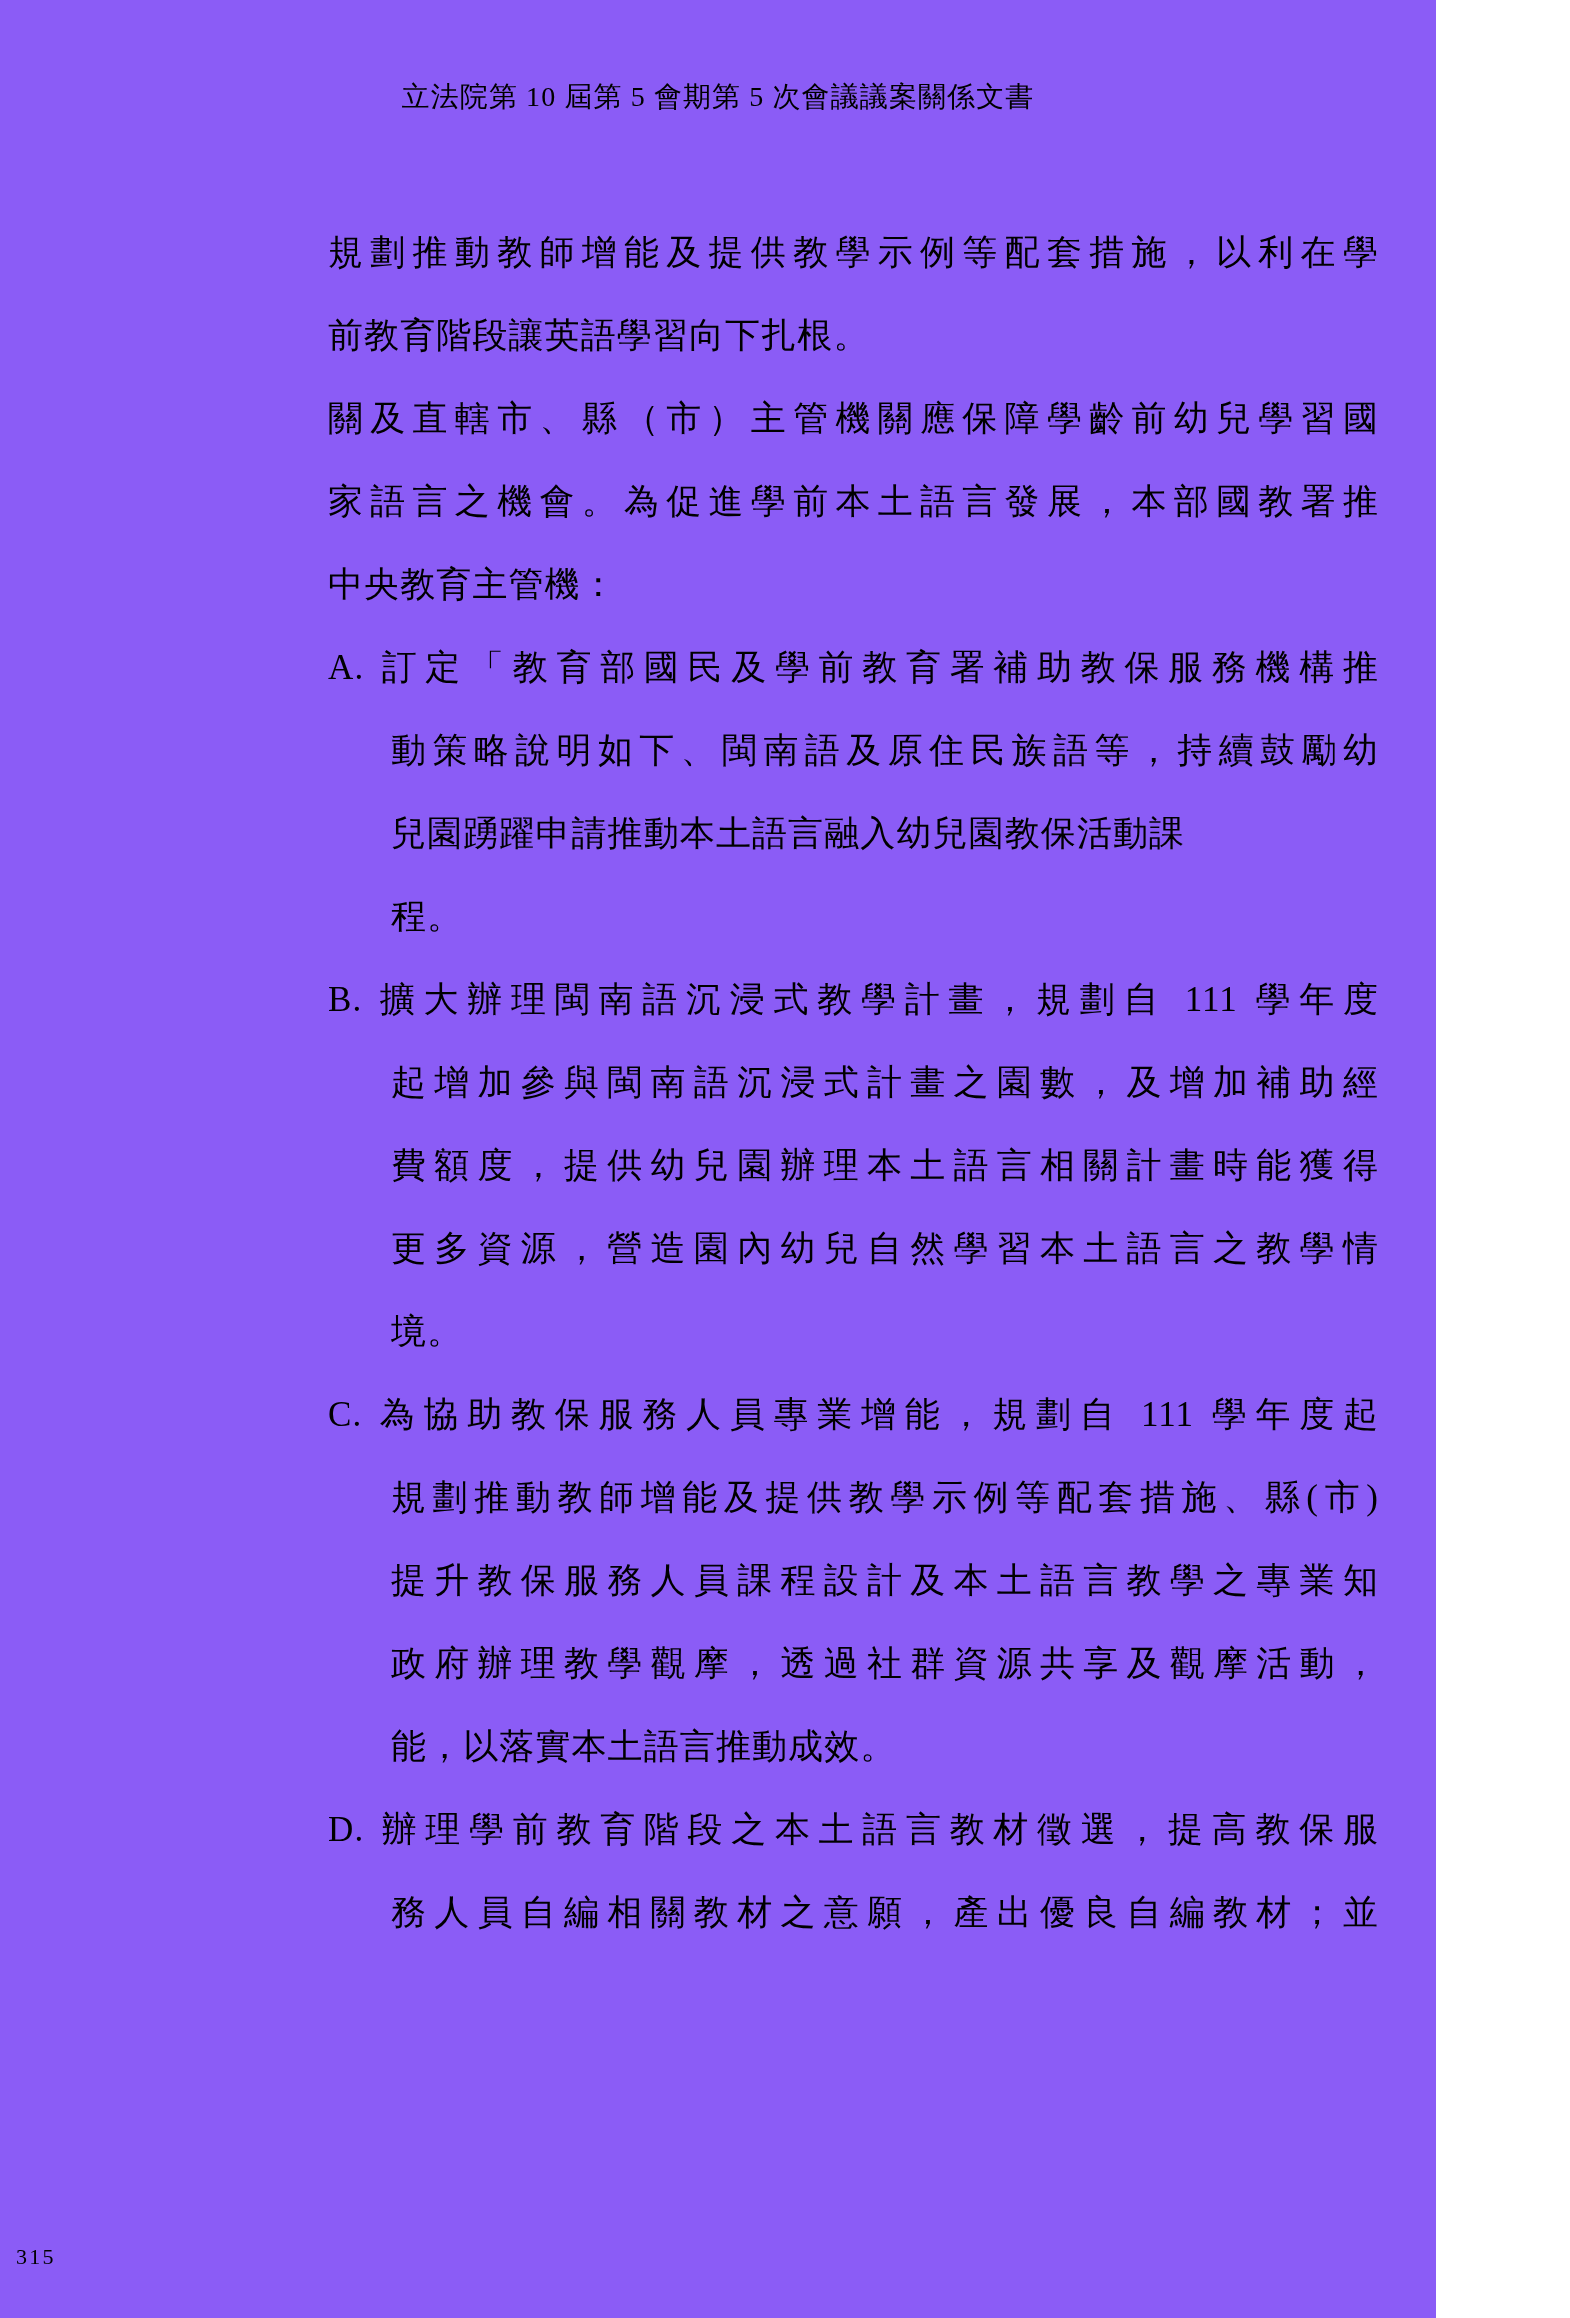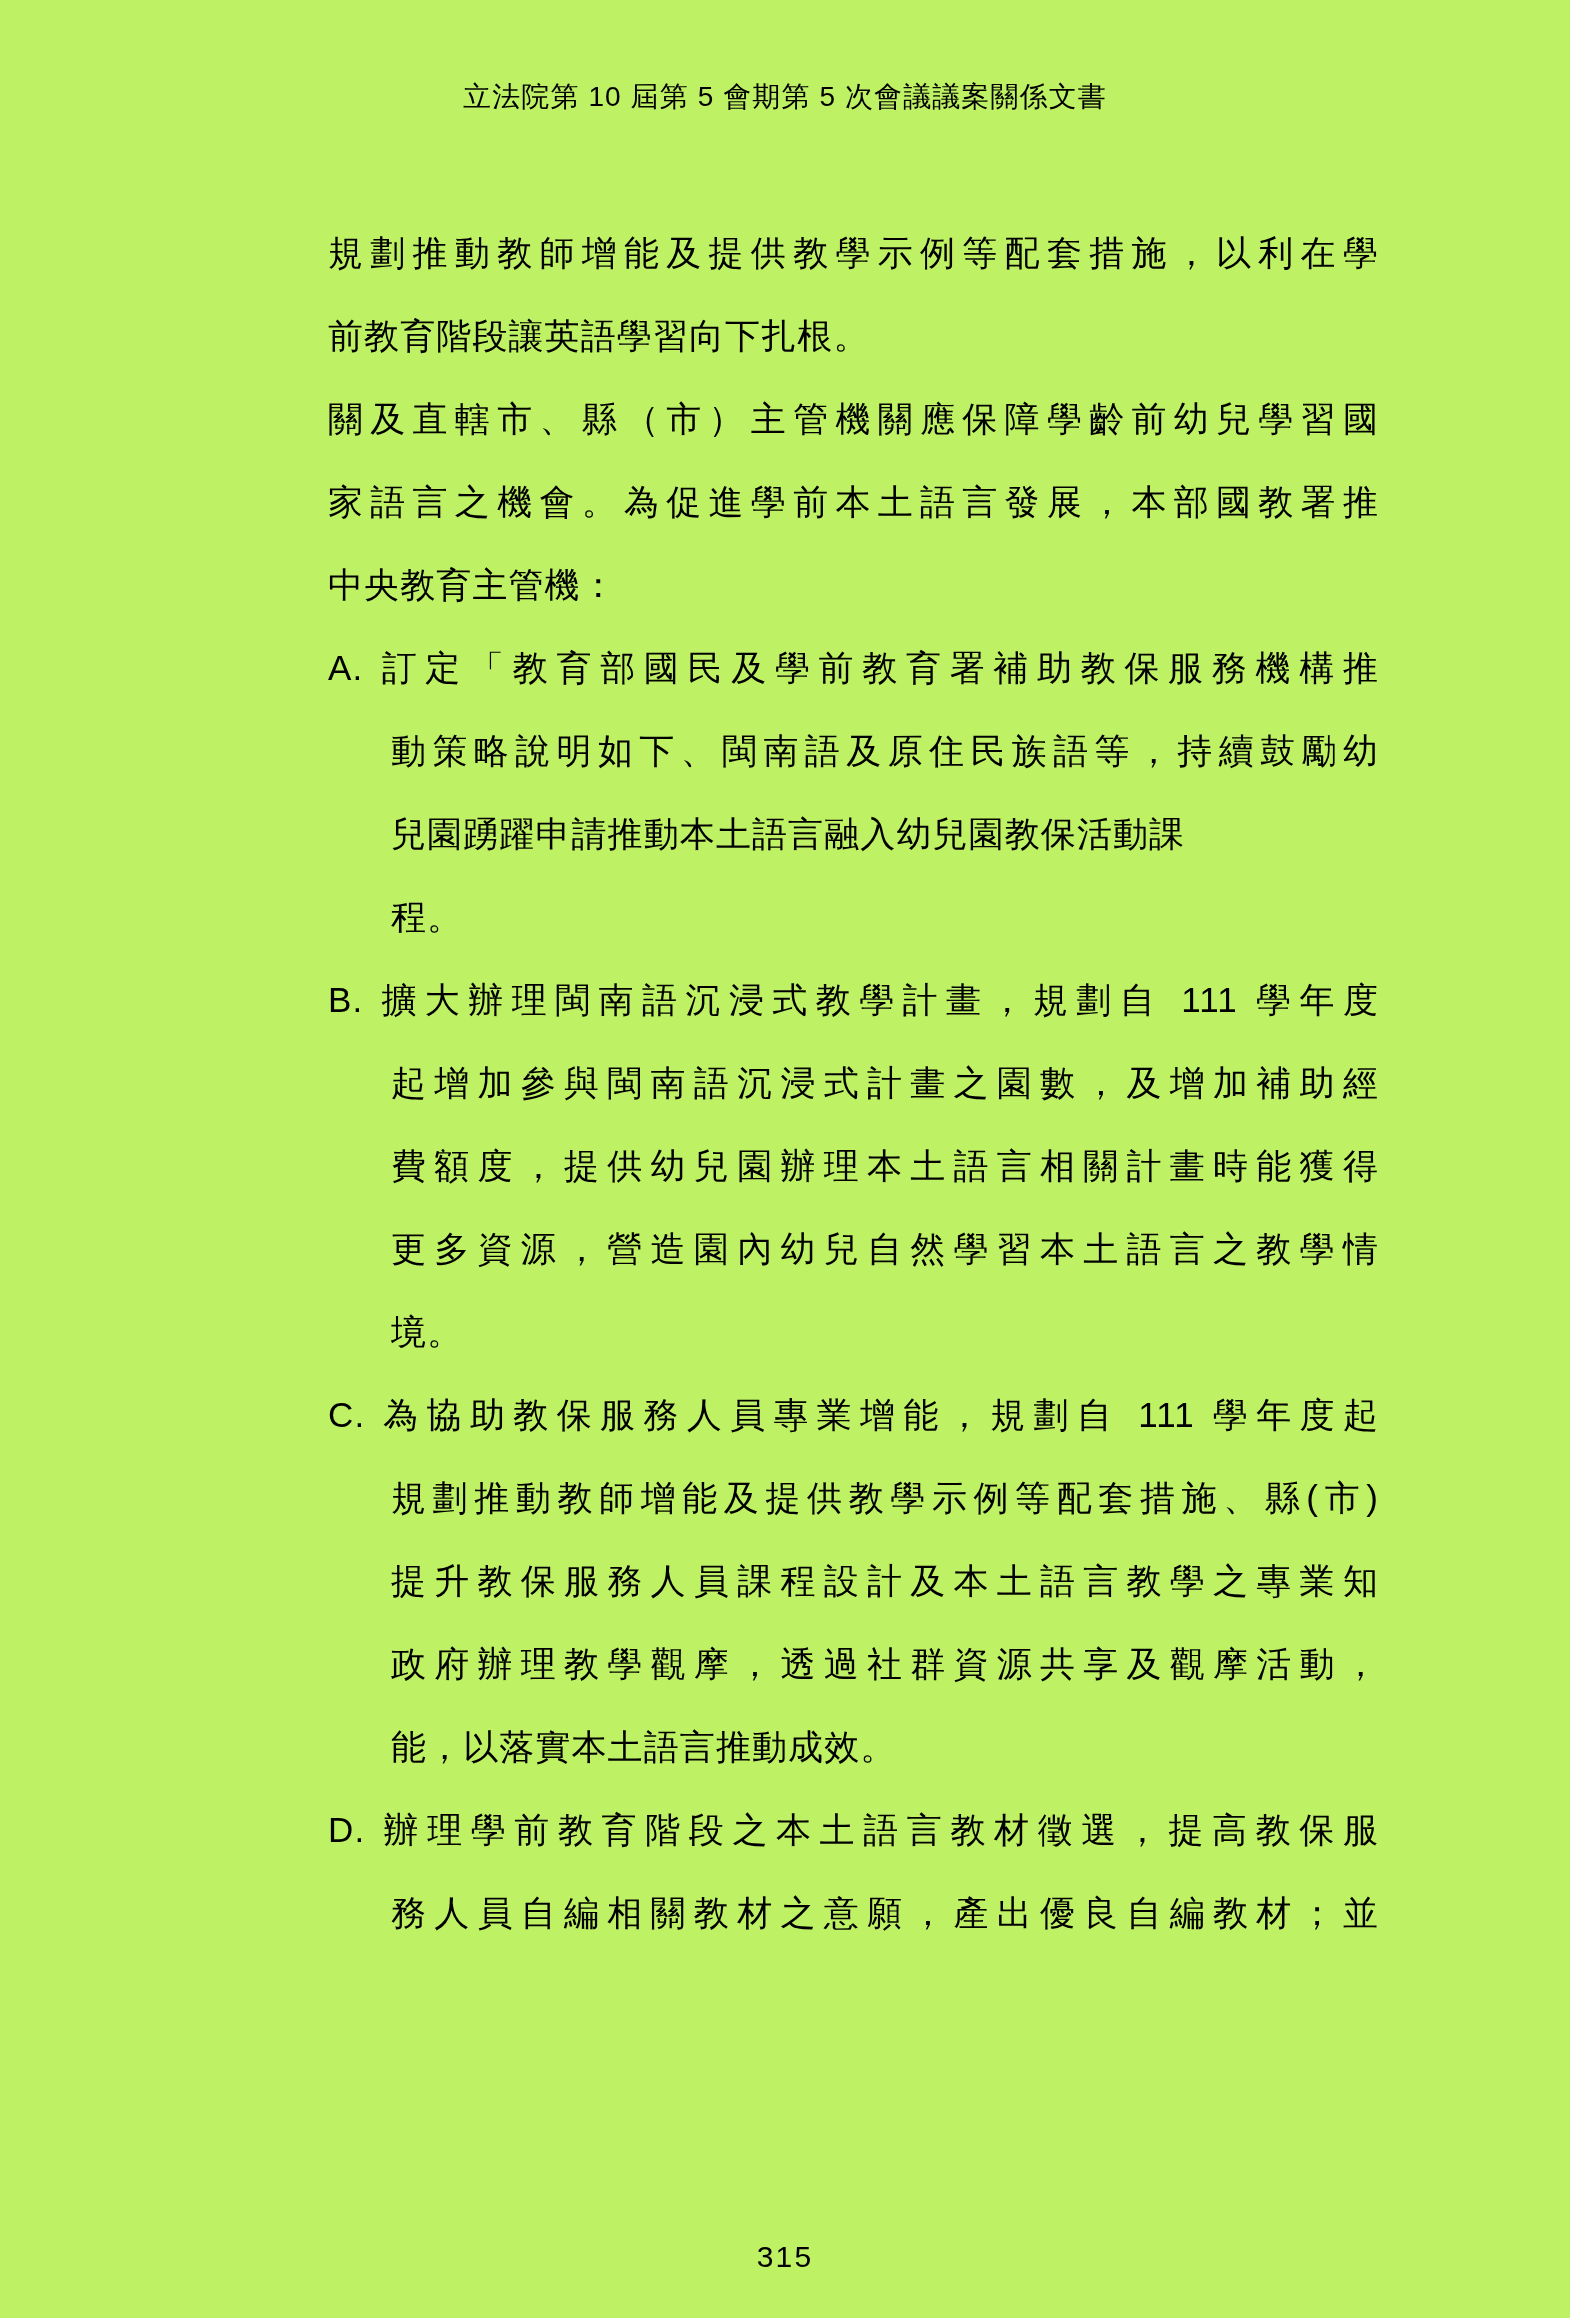--- a/index.html
+++ b/index.html
@@ -2,25 +2,25 @@
 <html style="font-size:9px"><head>
 <meta charset="utf-8">
 <style>
   html, body {
     margin: 0;
     padding: 0;
     background: #ffffff;
   }
   .page {
     position: relative;
-    width: 1570px;
+    width: 1436px;
     height: 2319px;
-    background: #bef264;
+    background: #8b5cf6;
     color: #000000;
-    font-family: Liberation Sans, sans-serif;
+    font-family: Liberation Serif, serif;
     overflow: hidden;
   }
   .header {
     position: absolute;
     top: 80px;
     left: 0;
     width: 100%;
     text-align: center;
     font-size: 28px;
     line-height: 33px;
@@ -44,24 +44,24 @@
   .ind2 { margin-left: 328px; width: 1051px; }
   .ind3 { margin-left: 391px; width: 988px; }
   .just {
     white-space: normal;
     text-align: justify;
     text-align-last: justify;
   }
   .page-number {
     position: absolute;
     top: 2240px;
-    left: 0;
+    left: 16px;
     width: 100%;
-    text-align: center;
-    font-size: 30px;
+    text-align: left;
+    font-size: 22px;
     line-height: 34px;
     letter-spacing: 2.2px;
   }
 </style>
 </head>
 <body>
 
 <div class="page">
 
   <div class="header">立法院第 10 屆第 5 會期第 5 次會議議案關係文書</div>

